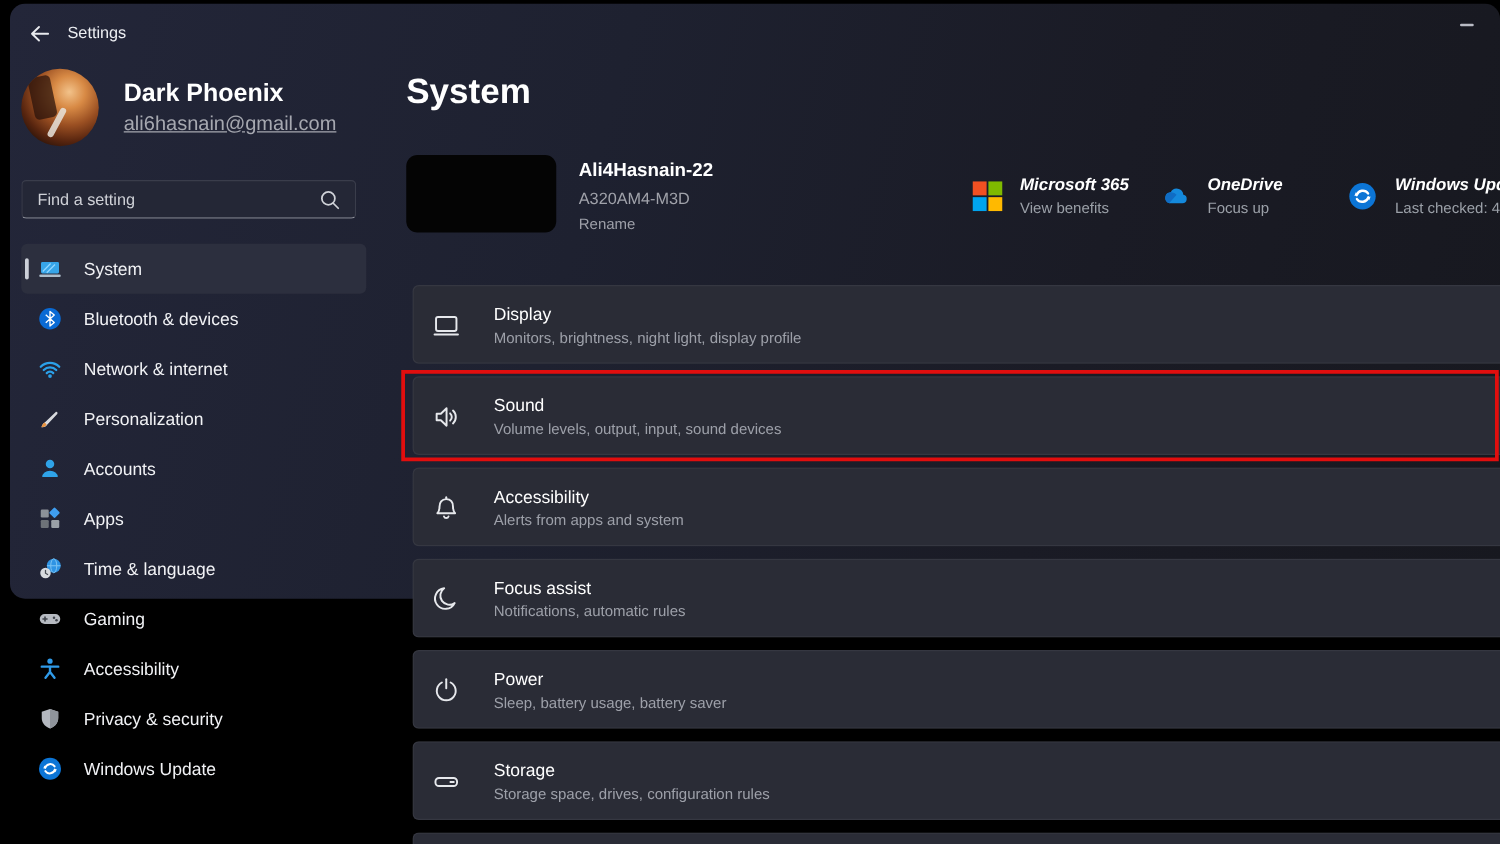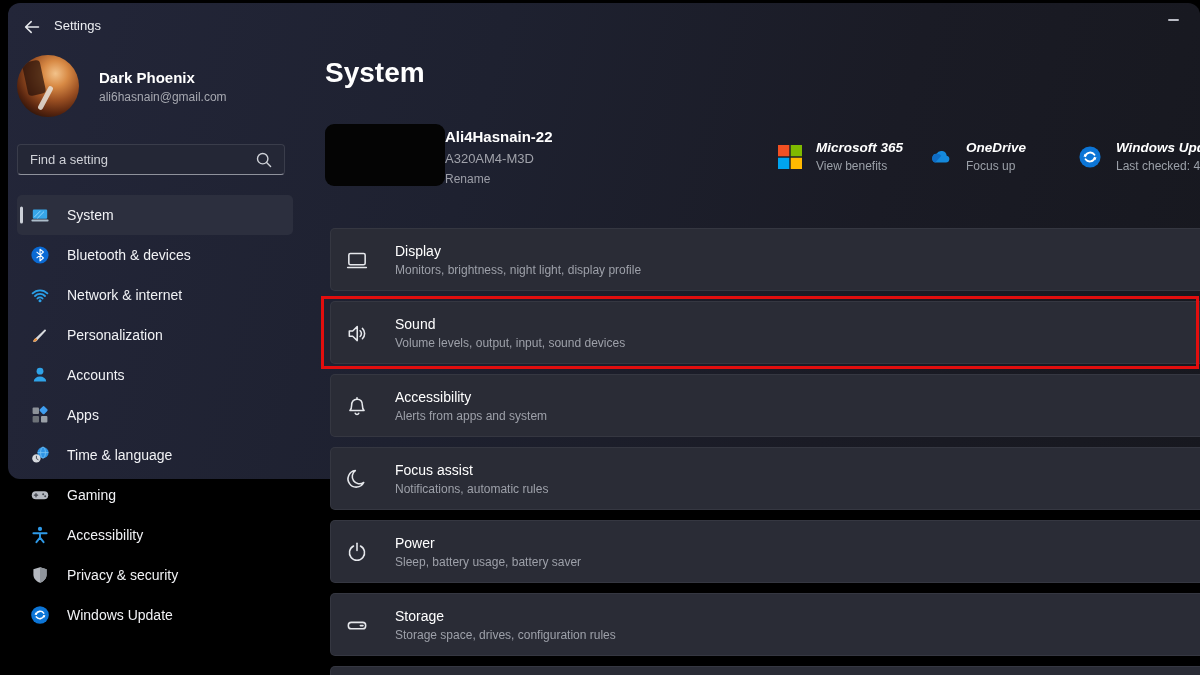--- a/index.html
+++ b/index.html
@@ -19,22 +19,22 @@
 
   
   .profile { position:absolute; left:9px; top:52px; display:flex; align-items:center; }
   .avatar { width:62px; height:62px; border-radius:50%; overflow:hidden; position:relative;
     background:radial-gradient(circle at 62% 30%, #f2c28a 0%, #d88a45 22%, #9a4f22 46%, #58250f 68%, #1a0c06 88%); }
   .avatar::after { content:""; position:absolute; left:26px; top:30px; width:5px; height:26px;
     background:#e8e4dd; transform:rotate(28deg); border-radius:3px; opacity:.85; }
   .avatar::before { content:""; position:absolute; left:8px; top:6px; width:18px; height:34px;
     background:#23100a; transform:rotate(-12deg); border-radius:4px; opacity:.7; }
   .profile-text { margin-left:20px; display:flex; flex-direction:column; gap:4px; }
-  .profile-name { font-size:15px; font-weight:bold; color:#fff; }
-  .profile-email { font-size:12px; color:#a6a8b0; }
+  .profile-name { font-size:20px; font-weight:bold; color:#fff; }
+  .profile-email { font-size:16px; color:#a6a8b0;text-decoration:underline; }
 
   
   .search-box { position:absolute; left:9px; top:141px; width:268px; height:31px;
     background:#242736; border:1px solid #3a3d4b; border-bottom:1px solid #8f929c;
     border-radius:4px; display:flex; align-items:center; }
   .search-box input { flex:1; background:transparent; border:none; outline:none;
     padding:0 8px 0 12px; font-size:13px; color:#e8e9ee;
     font-family:"Liberation Sans", sans-serif; }
   .search-box input::placeholder { color:#cfd1d7; }
   .search-ic { width:20px; height:20px; margin-right:10px; flex:0 0 auto; }
@@ -49,21 +49,21 @@
   .nav-item.selected .pill { display:block; }
   .nav-icon { width:20px; height:20px; margin-left:13px; flex:0 0 auto; }
   .nav-icon svg { width:20px; height:20px; display:block; }
   .nav-label { margin-left:17px; font-size:14px; color:#f1f2f5; }
 
   
   .page-title { position:absolute; left:317px; top:54px; font-size:28px; font-weight:bold; color:#fff; }
 
   .device-row { position:absolute; left:317px; top:121px; display:flex; }
   .device-img { width:120px; height:62px; background:#040404; border-radius:9px; }
-  .device-text { margin-left:0; padding-top:4px; }
+  .device-text { margin-left:18px; padding-top:4px; }
   .device-name { font-size:15px; font-weight:bold; color:#fff; }
   .device-model { font-size:13px; color:#a0a2aa; margin-top:6px; }
   .device-rename { font-size:12px; color:#9d9fa8; margin-top:6px; cursor:pointer; }
 
   .hlink { position:absolute; top:137px; display:flex; align-items:center; cursor:pointer; }
   .h-icon { width:24px; height:24px; flex:0 0 auto; }
   .h-icon svg { width:24px; height:24px; display:block; }
   .h-text { margin-left:14px; white-space:nowrap; }
   .h-title { font-size:13.5px; font-weight:bold; color:#fff;font-style:italic; }
   .h-sub { font-size:12px; color:#9ba0a8; margin-top:4px; }

